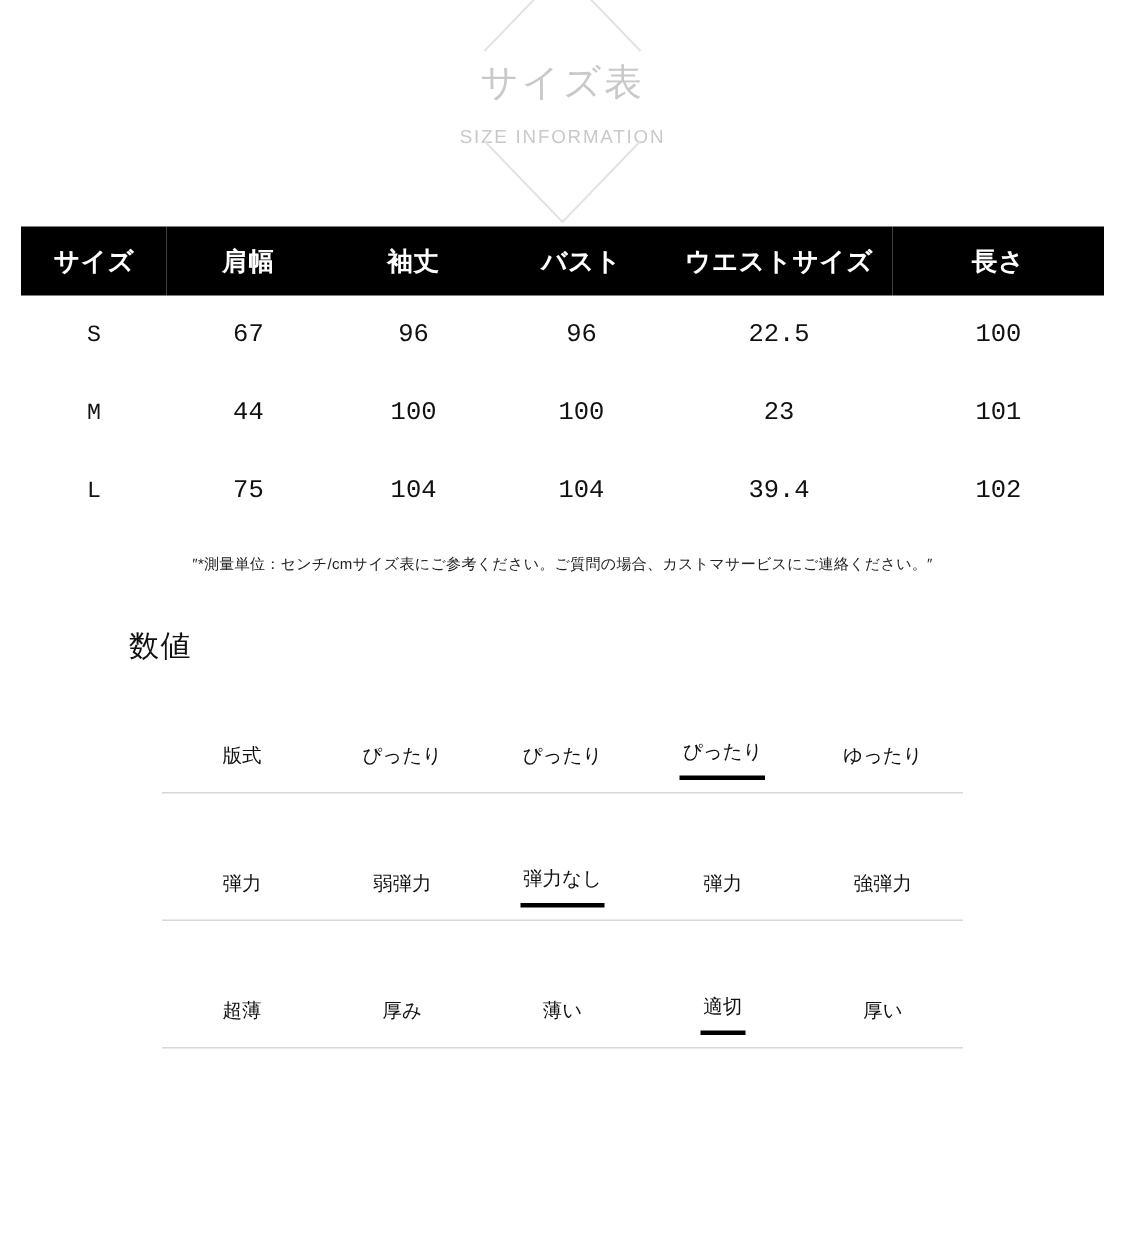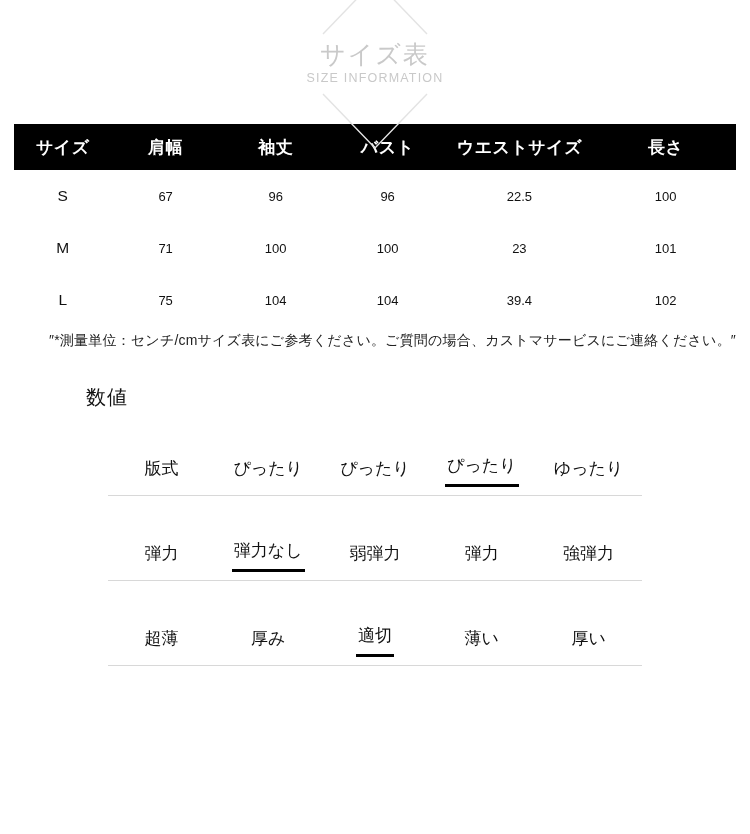--- a/index.html
+++ b/index.html
@@ -13,21 +13,21 @@
     height: 834px;
     position: relative;
     font-family: "Liberation Sans", sans-serif;
     color: #1a1a1a;
     overflow: hidden;
   }
 
   
   .header {
     position: relative;
-    height: 124px;
+    height: 151px;
     text-align: center;
   }
   .diamond-top, .diamond-bottom {
     position: absolute;
     left: 50%;
     transform: translateX(-50%);
     width: 108px;
     height: 58px;
   }
   .diamond-top { top: -22px; }
@@ -39,61 +39,62 @@
     top: 38px;
     left: 0;
     width: 100%;
     font-size: 25px;
     color: #c9c9c9;
     letter-spacing: 2px;
     font-weight: 400;
   }
   .header-sub {
     position: absolute;
-    top: 71px;
+    top: 84px;
     left: 0;
     width: 100%;
     font-size: 12.5px;
     color: #c9c9c9;
     letter-spacing: 1.2px;
   }
 
   
   .size-table {
     width: 722px;
     margin: 0 auto;
     border-collapse: collapse;
     table-layout: fixed;
+    font-family: Liberation Mono, monospace;
   }
   .size-table thead tr {
     background: #000000;
   }
   .size-table thead th {
     color: #ffffff;
     font-size: 17px;
     font-weight: bold;
     height: 46px;
     vertical-align: middle;
     text-align: center;
     letter-spacing: 0.5px;
   }
   .size-table tbody td {
     height: 52px;
     text-align: center;
-    font-size: 13px;
+    font-size: 17px;
     color: #111111;
     font-weight: 400;
   }
   .size-table tbody td.col-size { font-size: 15.5px; }
 
   .note {
     width: 722px;
-    margin: 6px auto 0;
-    text-align: right;
-    font-size: 14px;
+    margin: 16px auto 0;
+    text-align: center;
+    font-size: 10px;
     color: #222222;
     letter-spacing: 0.2px;
   }
 
   
   .values-title {
     margin: 34px 0 0 86px;
     font-size: 20px;
     font-weight: 400;
     color: #111111;
@@ -111,21 +112,21 @@
     height: 62px;
     margin-top: 22px;
   }
   .scale-row .cell {
     flex: 1;
     text-align: center;
     position: relative;
     padding-bottom: 8px;
   }
   .scale-row .cell .lbl {
-    font-size: 17px;
+    font-size: 13px;
     color: #111111;
     display: inline-block;
     padding: 0 2px 7px;
   }
   .scale-row .cell .lbl.active {
     border-bottom: 3px solid #000000;
   }
   .rule {
     width: 534px;
     margin: 0 auto;
@@ -175,21 +176,21 @@
     <tr>
       <td class="col-size">S</td>
       <td>67</td>
       <td>96</td>
       <td>96</td>
       <td>22.5</td>
       <td>100</td>
     </tr>
     <tr>
       <td class="col-size">M</td>
-      <td>71</td>
+      <td>44</td>
       <td>100</td>
       <td>100</td>
       <td>23</td>
       <td>101</td>
     </tr>
     <tr>
       <td class="col-size">L</td>
       <td>75</td>
       <td>104</td>
       <td>104</td>
@@ -222,48 +223,48 @@
       <span class="lbl">ゆったり</span>
     </div>
   </div>
   <div class="rule"></div>
 
   <div class="scale-row">
     <div class="cell">
       <span class="lbl">弾力</span>
     </div>
     <div class="cell">
+      <span class="lbl">弱弾力</span>
+    </div>
+    <div class="cell">
       <span class="lbl active">弾力なし</span>
     </div>
     <div class="cell">
-      <span class="lbl">弱弾力</span>
-    </div>
-    <div class="cell">
       <span class="lbl">弾力</span>
     </div>
     <div class="cell">
       <span class="lbl">強弾力</span>
     </div>
   </div>
   <div class="rule"></div>
 
   <div class="scale-row">
     <div class="cell">
       <span class="lbl">超薄</span>
     </div>
     <div class="cell">
       <span class="lbl">厚み</span>
     </div>
     <div class="cell">
+      <span class="lbl">薄い</span>
+    </div>
+    <div class="cell">
       <span class="lbl active">適切</span>
     </div>
     <div class="cell">
-      <span class="lbl">薄い</span>
-    </div>
-    <div class="cell">
       <span class="lbl">厚い</span>
     </div>
   </div>
   <div class="rule"></div>
 
 </div>
 
 <div class="spacer-bottom"></div>
 
 </body></html>

